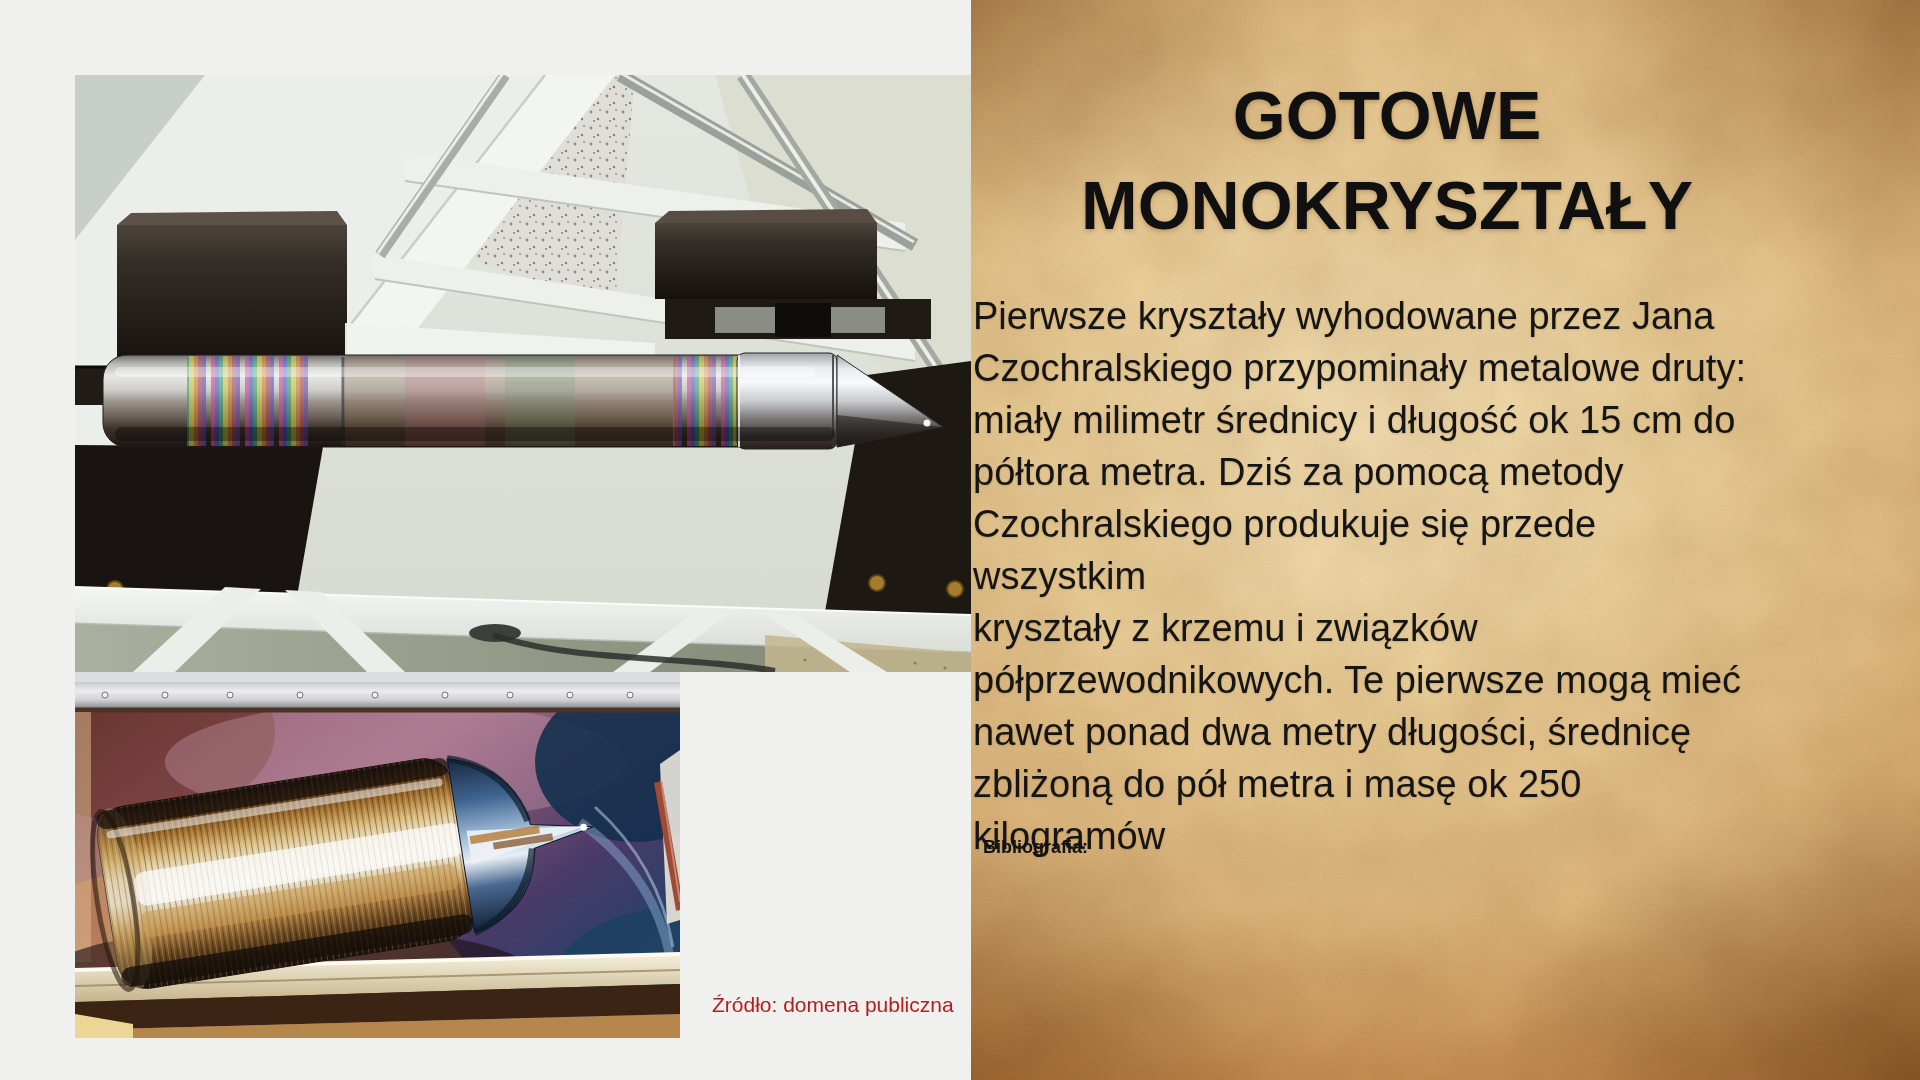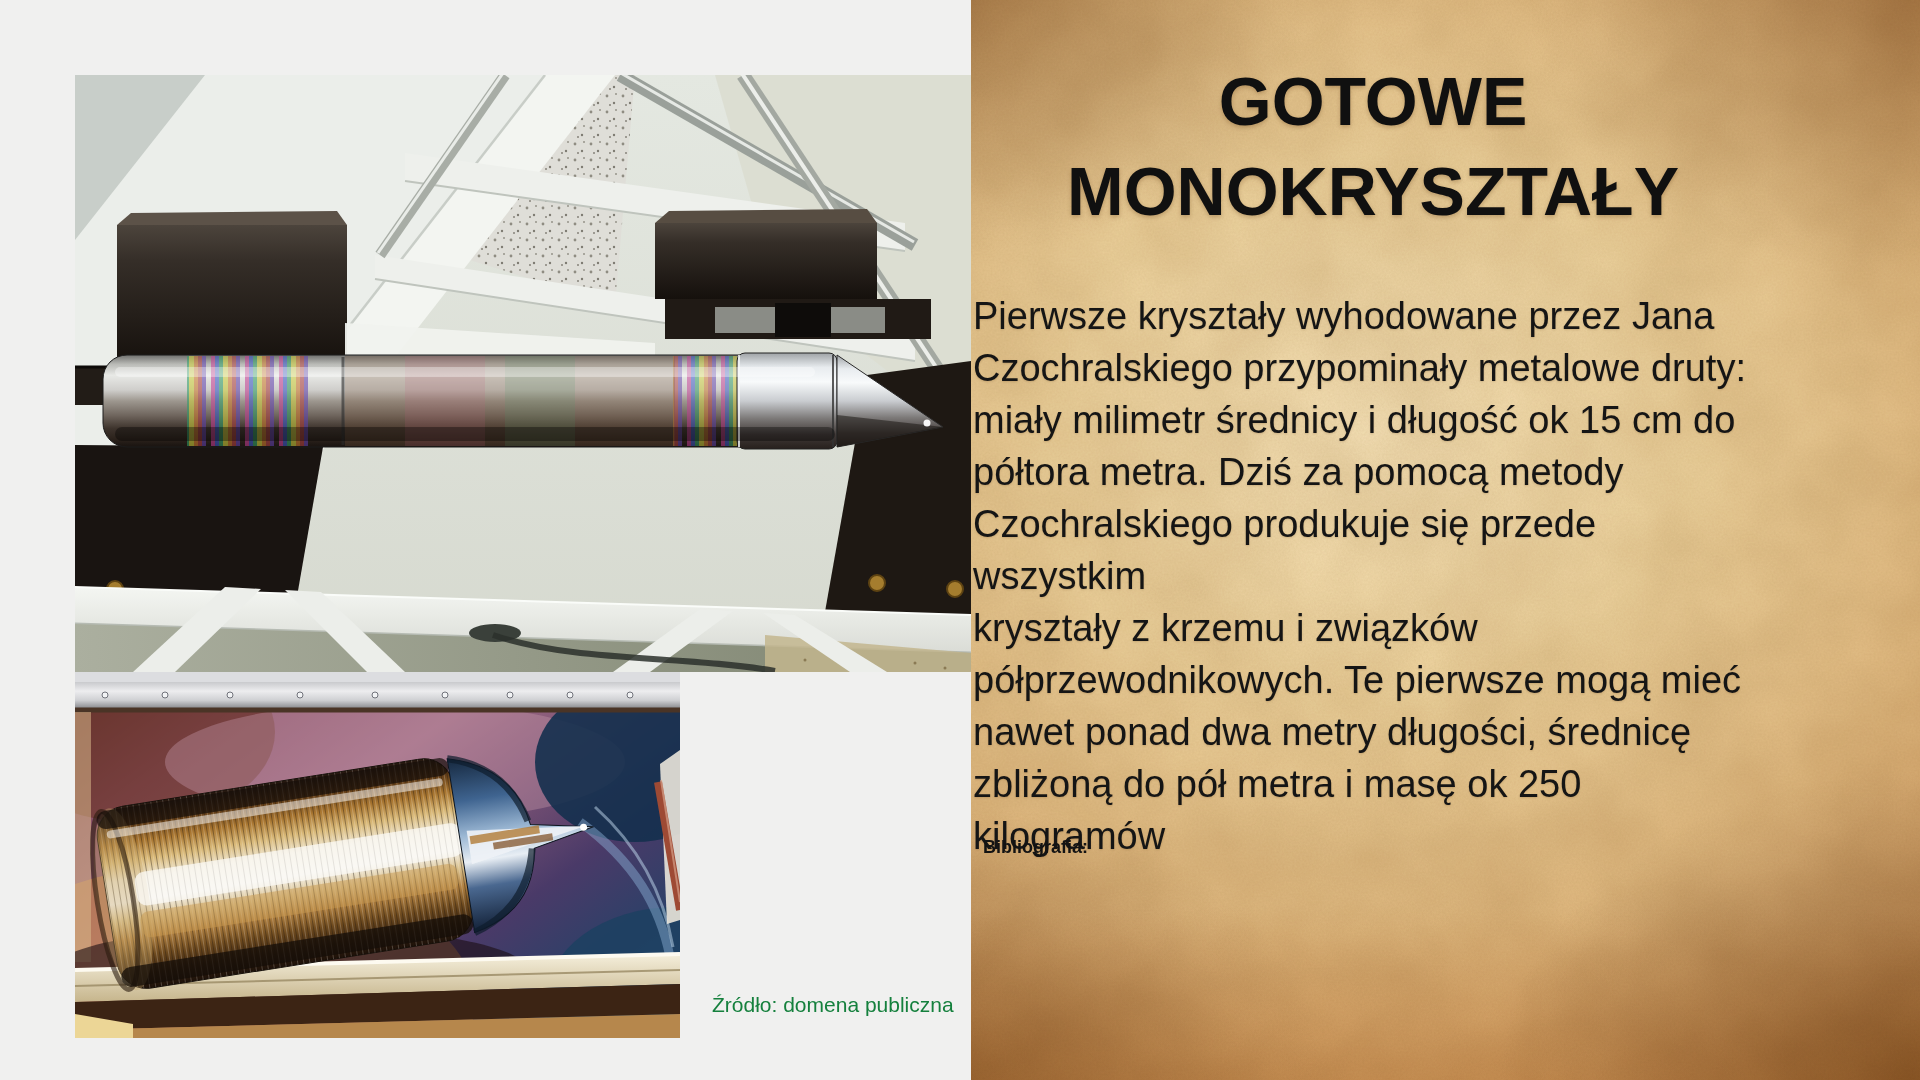--- a/index.html
+++ b/index.html
@@ -43,21 +43,21 @@
     font-size:18px;line-height:23px;color:#131313;
   }
   .bibliography .bib-heading{font-weight:bold;}
   .bibliography .bib-entry{white-space:pre-line;}
   .photo{position:absolute;overflow:hidden;}
   .photo svg{display:block;width:100%;height:100%;}
   .photo-top{left:75px;top:75px;width:896px;height:597px;}
   .photo-bottom{left:75px;top:672px;width:605px;height:366px;}
   .photo-caption{
     position:absolute;left:712px;top:992px;
-    font-size:21px;line-height:26px;color:#15803d;
+    font-size:21px;line-height:26px;color:#b91c1c;
   }
 </style>
 </head>
 <body>
 
 <div class="slide">
 
   <figure class="photo photo-top" style="margin:0">
     <svg viewBox="0 0 896 597" preserveAspectRatio="none">
       <defs>
@@ -307,21 +307,21 @@
       </filter>
       <filter id="pg-grain" x="0" y="0" width="100%" height="100%">
         <feTurbulence type="fractalNoise" baseFrequency="0.5" numOctaves="2" seed="11" stitchTiles="stitch"></feTurbulence>
         <feColorMatrix type="matrix" values="0 0 0 0 0.36  0 0 0 0 0.22  0 0 0 0 0.08  0 0 0 0.5 0"></feColorMatrix>
       </filter>
       <rect width="949" height="1080" filter="url(#pg-mottle)" opacity="0.38"></rect>
       <rect width="949" height="1080" filter="url(#pg-grain)" opacity="0.22"></rect>
     </svg>
   </div>
 
-  <h1 class="slide-title" style="margin:0;">GOTOWE
+  <h1 class="slide-title" style="margin:14px;">GOTOWE
 MONOKRYSZTAŁY</h1>
 
   <div class="slide-body">Pierwsze kryształy wyhodowane przez Jana
 Czochralskiego przypominały metalowe druty:
 miały milimetr średnicy i długość ok 15 cm do
 półtora metra. Dziś za pomocą metody
 Czochralskiego produkuje się przede wszystkim
 kryształy z krzemu i związków
 półprzewodnikowych. Te pierwsze mogą mieć
 nawet ponad dwa metry długości, średnicę

